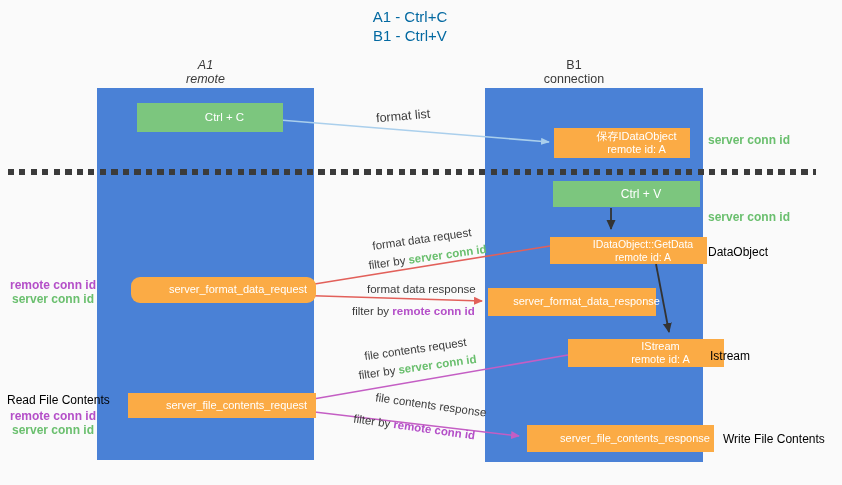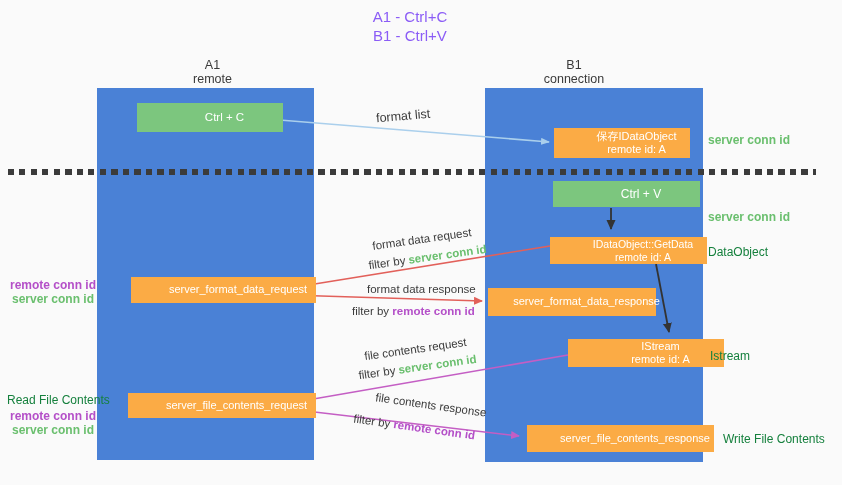--- a/index.html
+++ b/index.html
@@ -10,21 +10,21 @@
   #canvas{
     position:relative;
     width:842px;height:485px;
     background:#fafafa;
     overflow:hidden;
   }
   .abs{position:absolute;}
   .title{
     left:280px;top:8px;width:260px;
     text-align:center;
-    font-size:15px;color:#8b5cf6;line-height:1.25;
+    font-size:15px;color:#0369a1;line-height:1.25;
   }
   .lane-header{
     text-align:center;font-size:12.5px;color:#3a3a3a;line-height:1.15;
   }
   .lane{
     background:#4a81d6;
   }
   .node{
     display:flex;flex-direction:column;align-items:center;justify-content:center;
     color:#ffffff;font-size:11px;line-height:1.2;text-align:center;
@@ -37,38 +37,38 @@
     left:8px;top:169px;width:808px;height:6px;
     background:repeating-linear-gradient(90deg,#3b3b3b 0 6px,transparent 6px 11.5px);
   }
   .lbl{
     font-size:11.5px;color:#3c3c3c;white-space:nowrap;
   }
   .lbl .green-t{color:#6abf6e;font-weight:bold;}
   .lbl .purple-t{color:#b44fc8;font-weight:bold;}
   .side-green{color:#6abf6e;font-weight:bold;font-size:12px;white-space:nowrap;}
   .side-purple{color:#b44fc8;font-weight:bold;font-size:12px;white-space:nowrap;}
-  .side-plain{color:#15803d;font-size:12px;white-space:nowrap;}
+  .side-plain{color:#000000;font-size:12px;white-space:nowrap;}
   .right-align{text-align:right;}
   .rot-n8{transform:rotate(-8deg);}
   .rot-n5{transform:rotate(-5deg);}
   .rot-p8{transform:rotate(8deg);}
   svg.arrows{position:absolute;left:0;top:0;pointer-events:none;}
 </style>
 </head>
 <body>
 
 <div id="canvas">
 
   <div class="abs title">
     <div>A1 - Ctrl+C</div>
     <div>B1 - Ctrl+V</div>
   </div>
 
-  <div class="abs lane-header" style="left:104px;top:58px;width:217px;">
+  <div class="abs lane-header" style="left:97px;top:58px;width:217px;font-style:italic;">
     <div>A1</div>
     <div>remote</div>
   </div>
   <div class="abs lane-header" style="left:465px;top:58px;width:218px;">
     <div>B1</div>
     <div>connection</div>
   </div>
 
   <div class="abs lane" style="left:97px;top:88px;width:217px;height:372px;"></div>
   <div class="abs lane" style="left:485px;top:88px;width:218px;height:374px;"></div>
@@ -110,21 +110,21 @@
 
   <div class="abs node green" style="left:553px;top:181px;width:118px;height:26px;font-size:12px;">
     <div>Ctrl + V</div>
   </div>
 
   <div class="abs node orange" style="left:550px;top:237px;width:128px;height:27px;font-size:10.5px;">
     <div>IDataObject::GetData</div>
     <div>remote id: A</div>
   </div>
 
-  <div class="abs node orange" style="left:131px;top:277px;width:156px;height:26px;">
+  <div class="abs node orange" style="left:131px;top:277px;width:156px;height:26px;border-radius:9px;">
     <div>server_format_data_request</div>
   </div>
 
   <div class="abs node orange" style="left:488px;top:288px;width:139px;height:28px;">
     <div>server_format_data_response</div>
   </div>
 
   <div class="abs node orange" style="left:568px;top:339px;width:127px;height:28px;">
     <div>IStream</div>
     <div>remote id: A</div>

